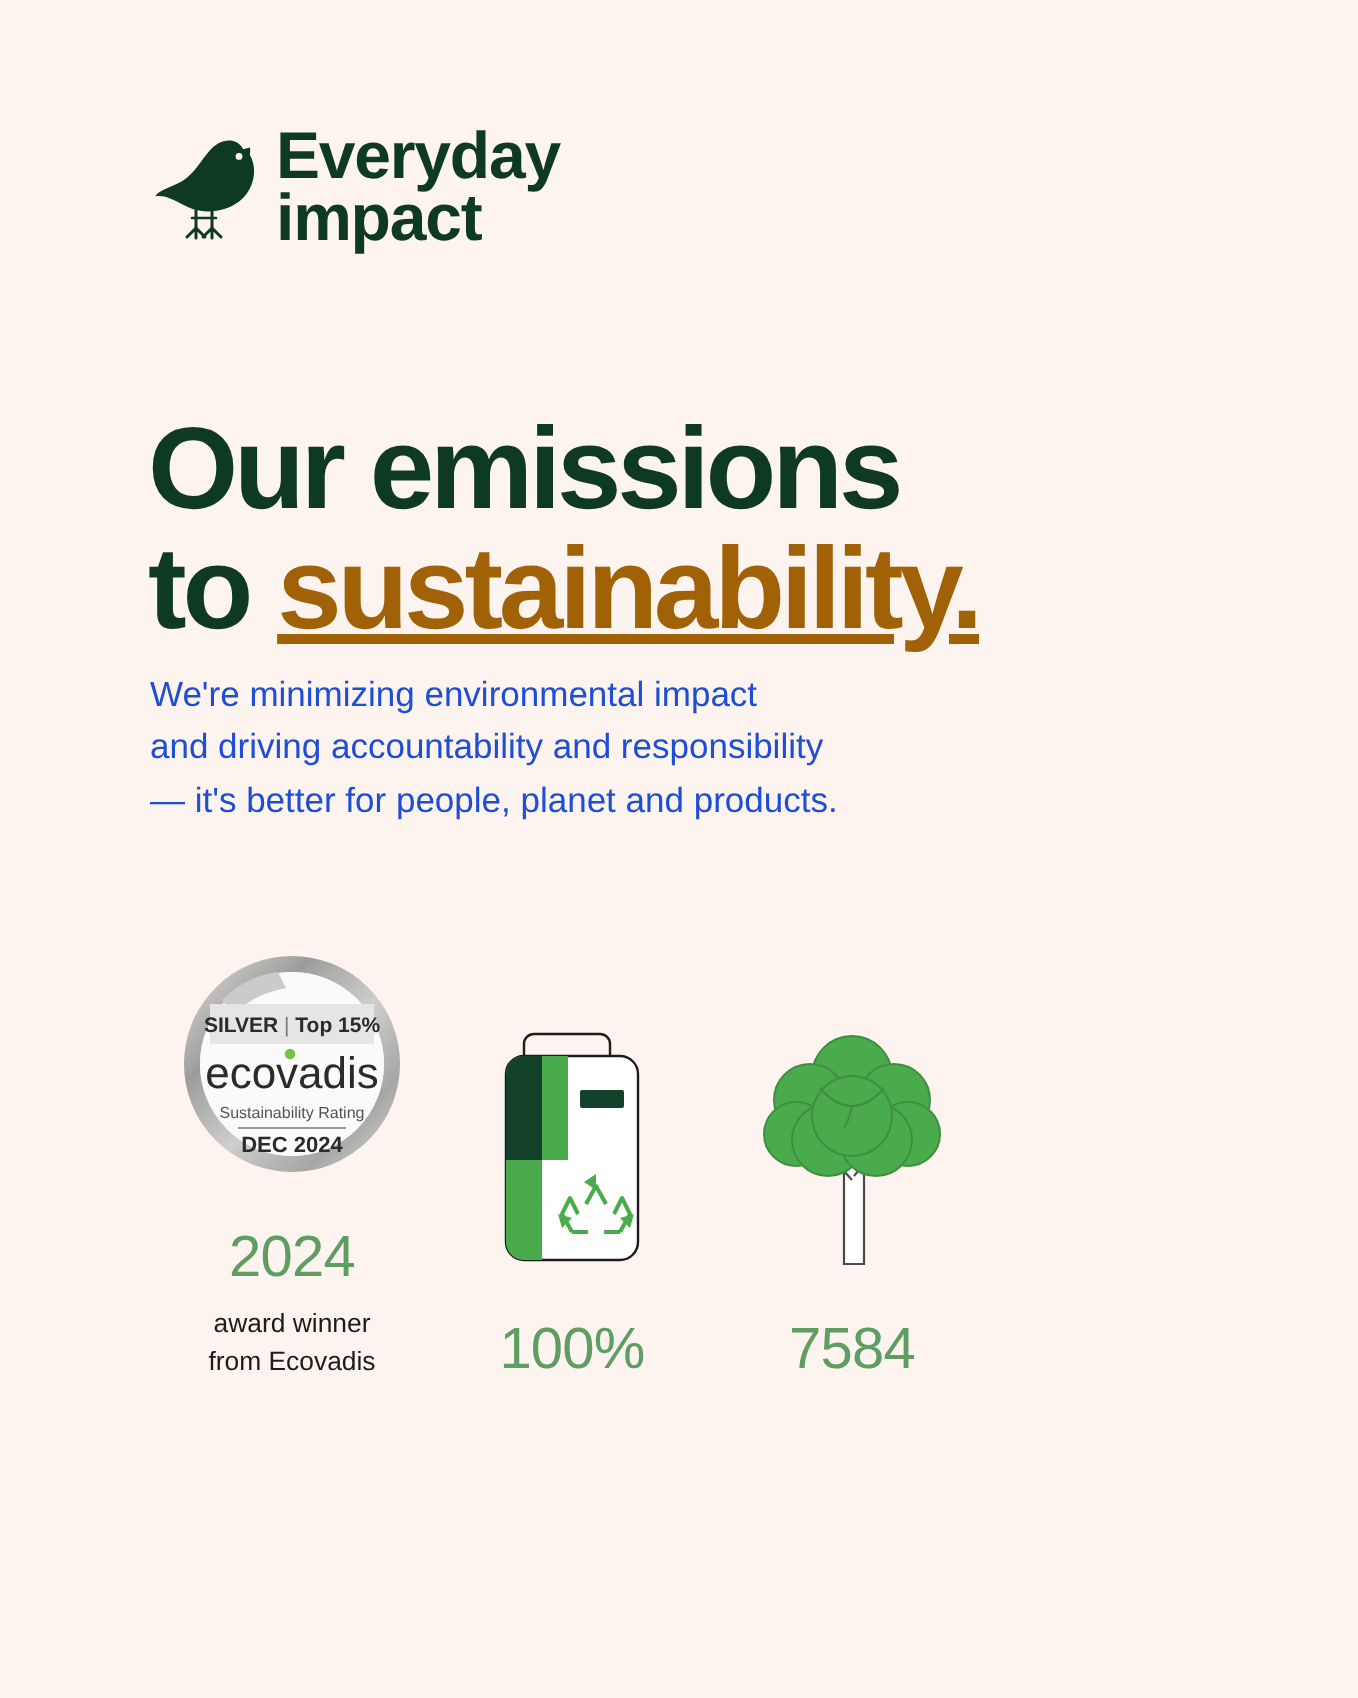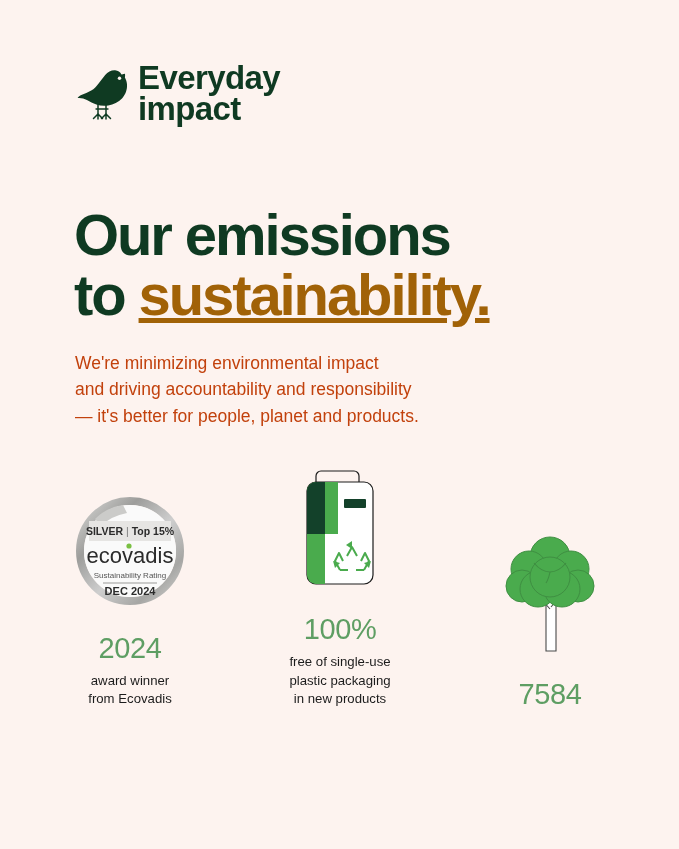--- a/index.html
+++ b/index.html
@@ -59,37 +59,36 @@
   }
   .headline .accent {
     color: #a16207;
     text-decoration: underline;
   }
 
   
   .subcopy {
     position: absolute;
     left: 75px;
-    top: 332px;
+    top: 316px;
     width: 470px;
     font-size: 17.5px;
     line-height: 1.52;
-    color: #c2410c;
+    color: #1d4ed8;
     white-space: pre-line;
   }
 
   
   .stats {
     position: absolute;
-    left: 60px;
+    left: 76px;
     top: 455px;
     width: 560px;
     display: flex;
     align-items: flex-end;
-    justify-content: space-between;
   }
   .stat {
     width: 25%;
     display: flex;
     flex-direction: column;
     align-items: center;
     text-align: center;
   }
   .stat-icon {
     height: 135px;
@@ -192,23 +191,20 @@
             <path d="M66 108 L74 108"></path>
           </g>
           <g fill="#4aab4d">
             <path d="M56 83 l6 -4 l0 8 Z"></path>
             <path d="M45 106 l-2 -7 l7 2 Z"></path>
             <path d="M79 106 l2 -7 l-7 2 Z"></path>
           </g>
         </svg>
       </div>
       <div class="stat-value">100%</div>
-      <div class="stat-caption">free of single-use
-plastic packaging
-in new products</div>
     </div>
 
 
     <div class="stat">
       <div class="stat-icon">
         <svg width="104" height="126" viewBox="0 0 104 126">
           <path d="M48 66 L48 122 L58 122 L58 66 Z" fill="#ffffff" stroke="#4a4a4a" stroke-width="1.1"></path>
           <path d="M52 80 L36 62 M53 78 L68 60" stroke="#4a4a4a" stroke-width="1.1" fill="none"></path>
           <g fill="#4aab4d" stroke="#3f8f42" stroke-width="1">
             <circle cx="52" cy="28" r="20"></circle>

